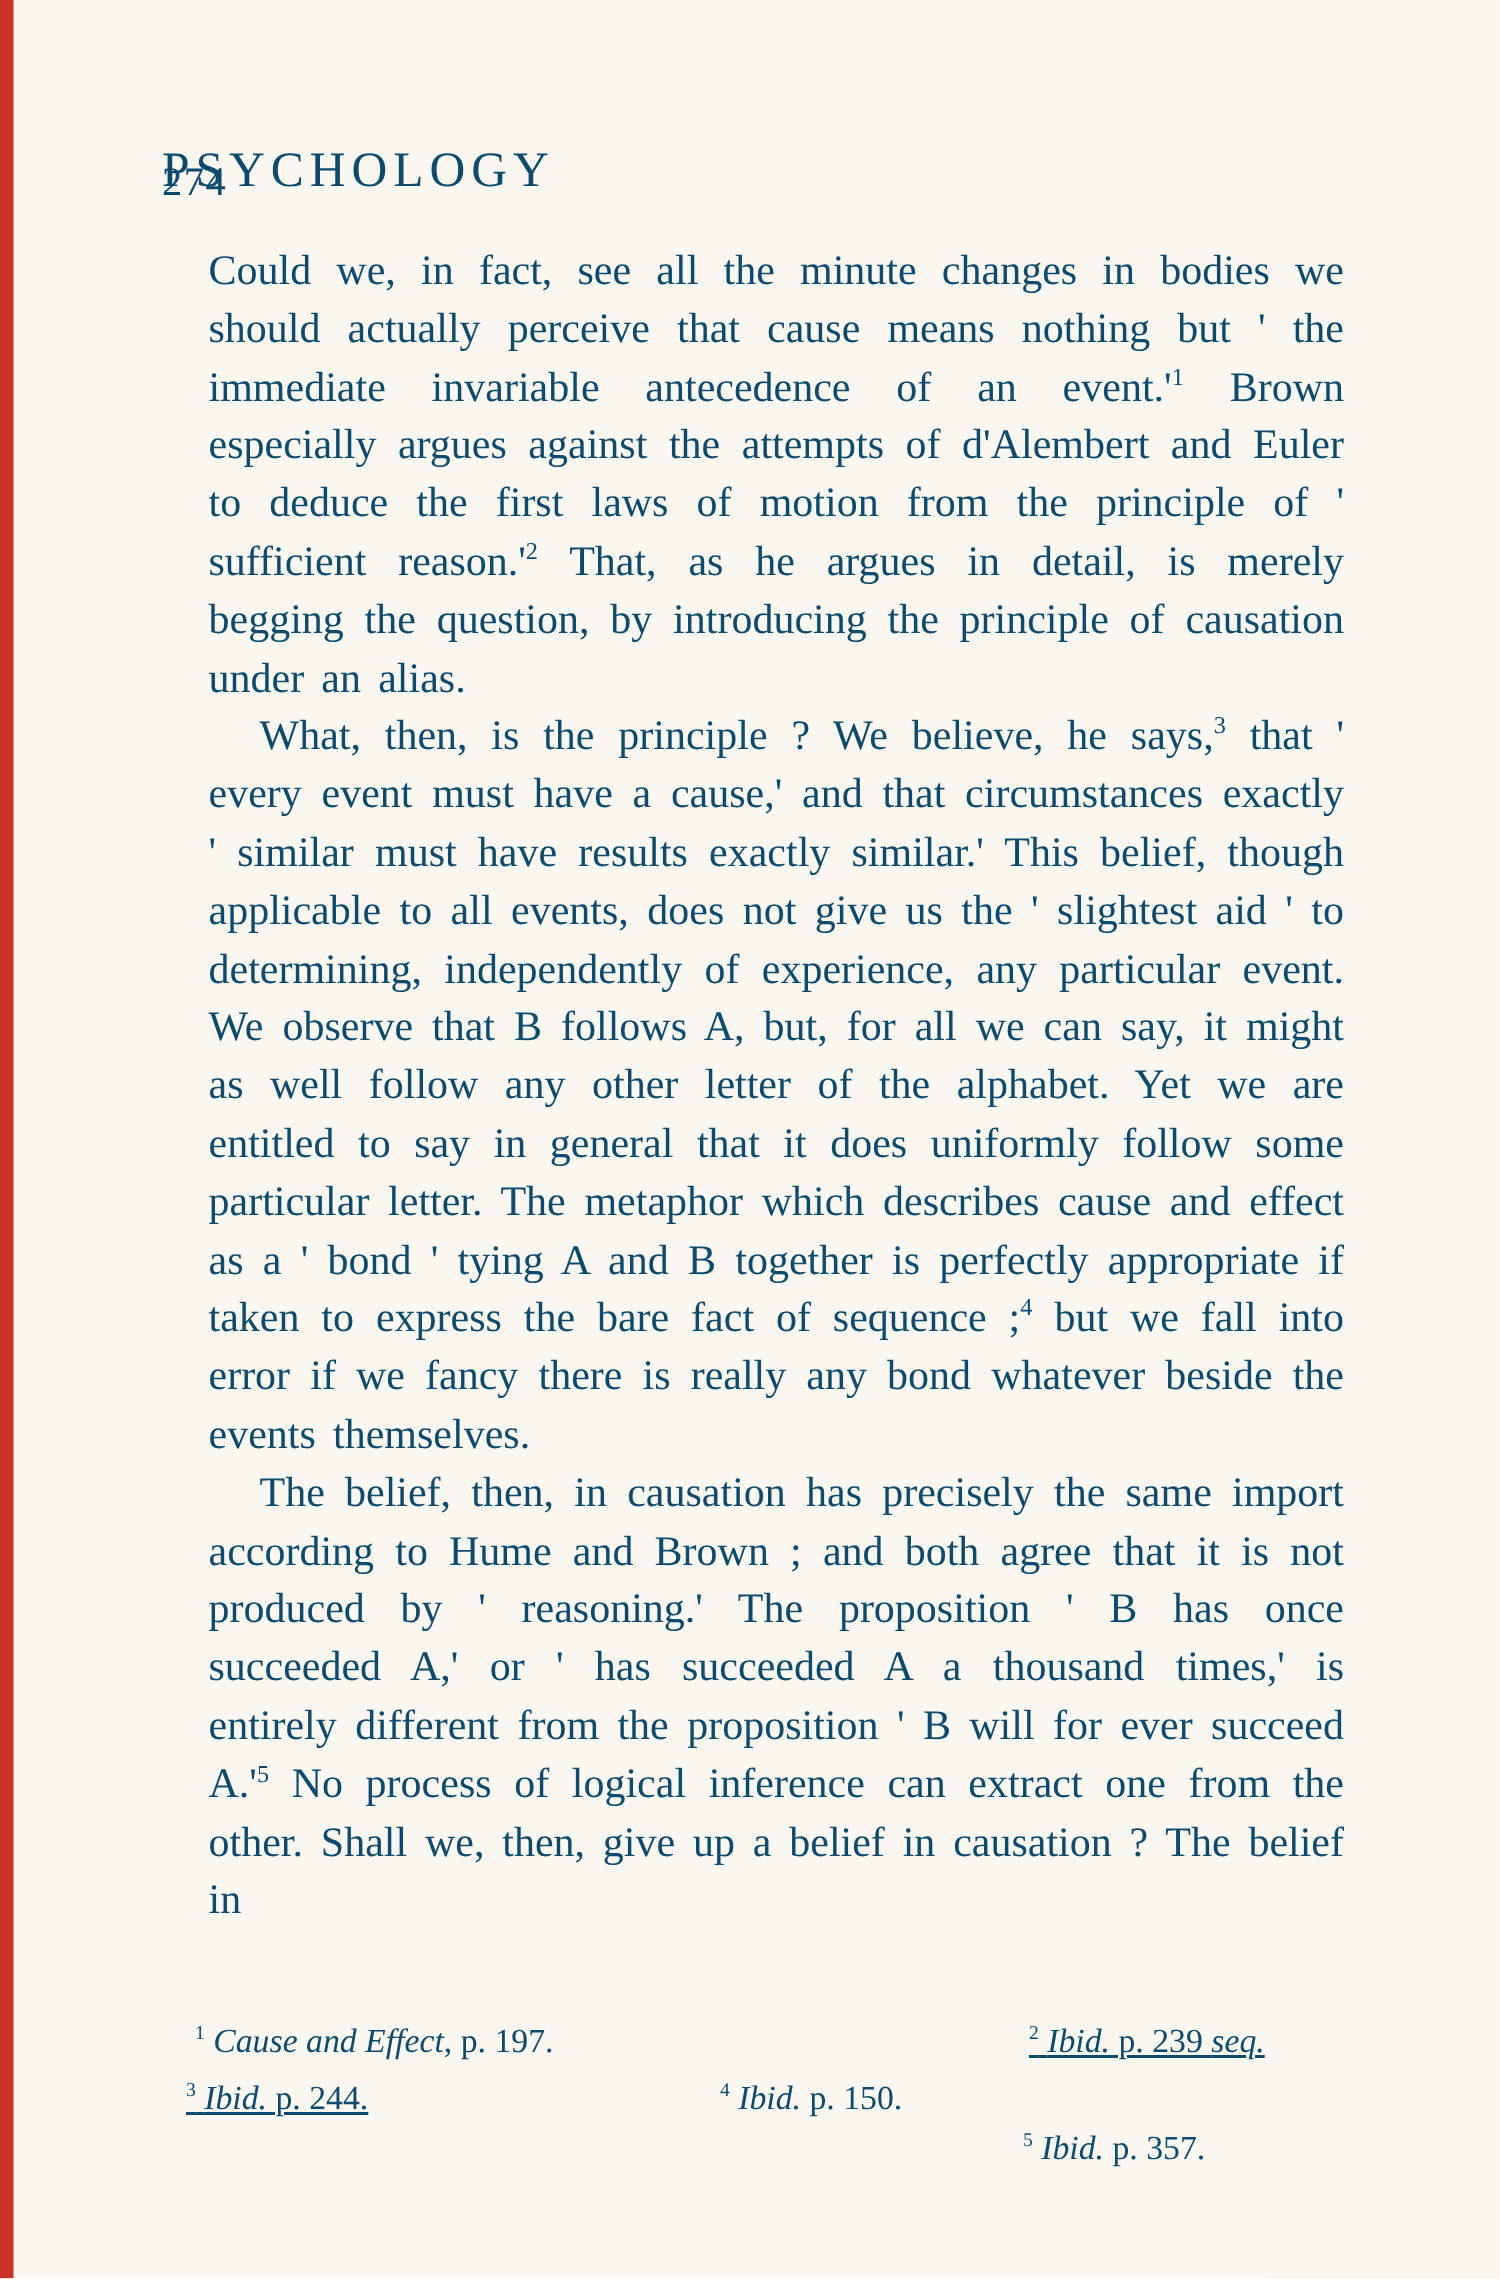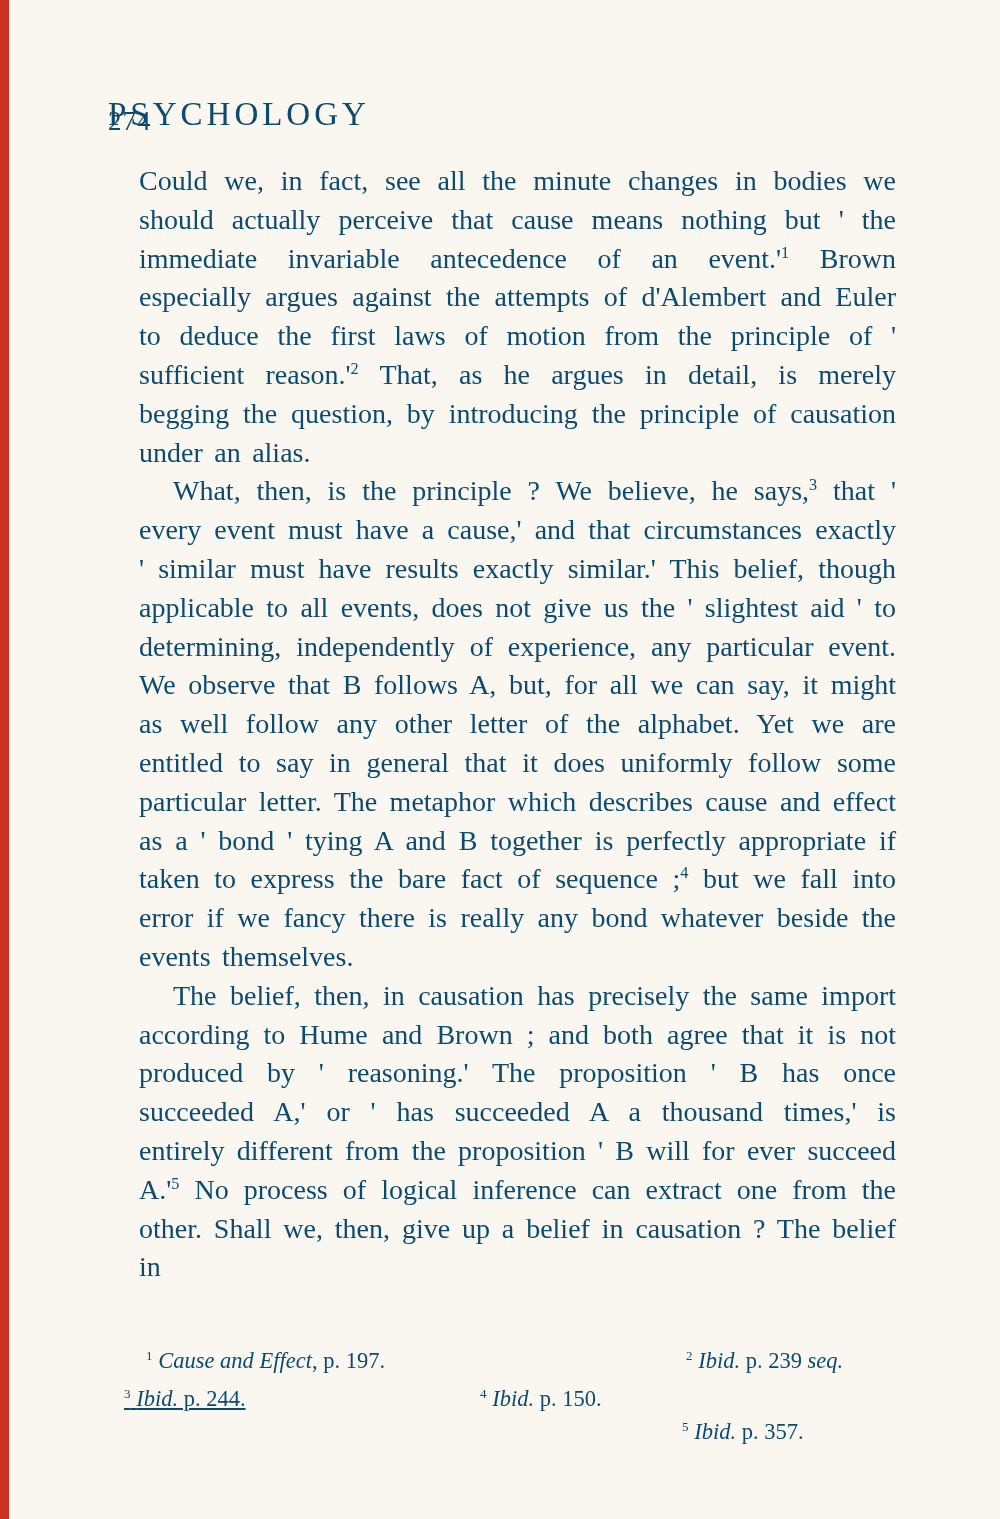--- a/index.html
+++ b/index.html
@@ -68,22 +68,22 @@
   .footnotes {
     position: absolute;
     left: 108px;
     top: 1346px;
     width: 788px;
     font-size: 22.5px;
     line-height: 30px;
   }
   .fn-row { position: relative; height: 38px; }
   .fn-item { position: absolute; top: 0; white-space: nowrap; }
-  .fn-row:nth-child(1) .fn-item:nth-child(1) { left: 22px; margin-left: 16px; }
-  .fn-row:nth-child(1) .fn-item:nth-child(2) { left: 578px; }
+  .fn-row:nth-child(1) .fn-item:nth-child(1) { left: 22px; }
+  .fn-row:nth-child(1) .fn-item:nth-child(2) { left: 578px; text-decoration: underline; }
   .fn-row:nth-child(2) .fn-item:nth-child(1) { left: 16px; text-decoration: underline; }
   .fn-row:nth-child(2) .fn-item:nth-child(2) { left: 372px; font-family: Liberation Serif, serif; }
   .fn-row:nth-child(2) .fn-item:nth-child(3) { left: 574px; margin-top: 33px; }
 </style>
 </head>
 <body>
 
 <div class="page" style="background: rgb(249, 247, 240); color: #0c4a6e;">
   <div class="scan-edge" style="background: rgb(205, 50, 39);"></div>
 

